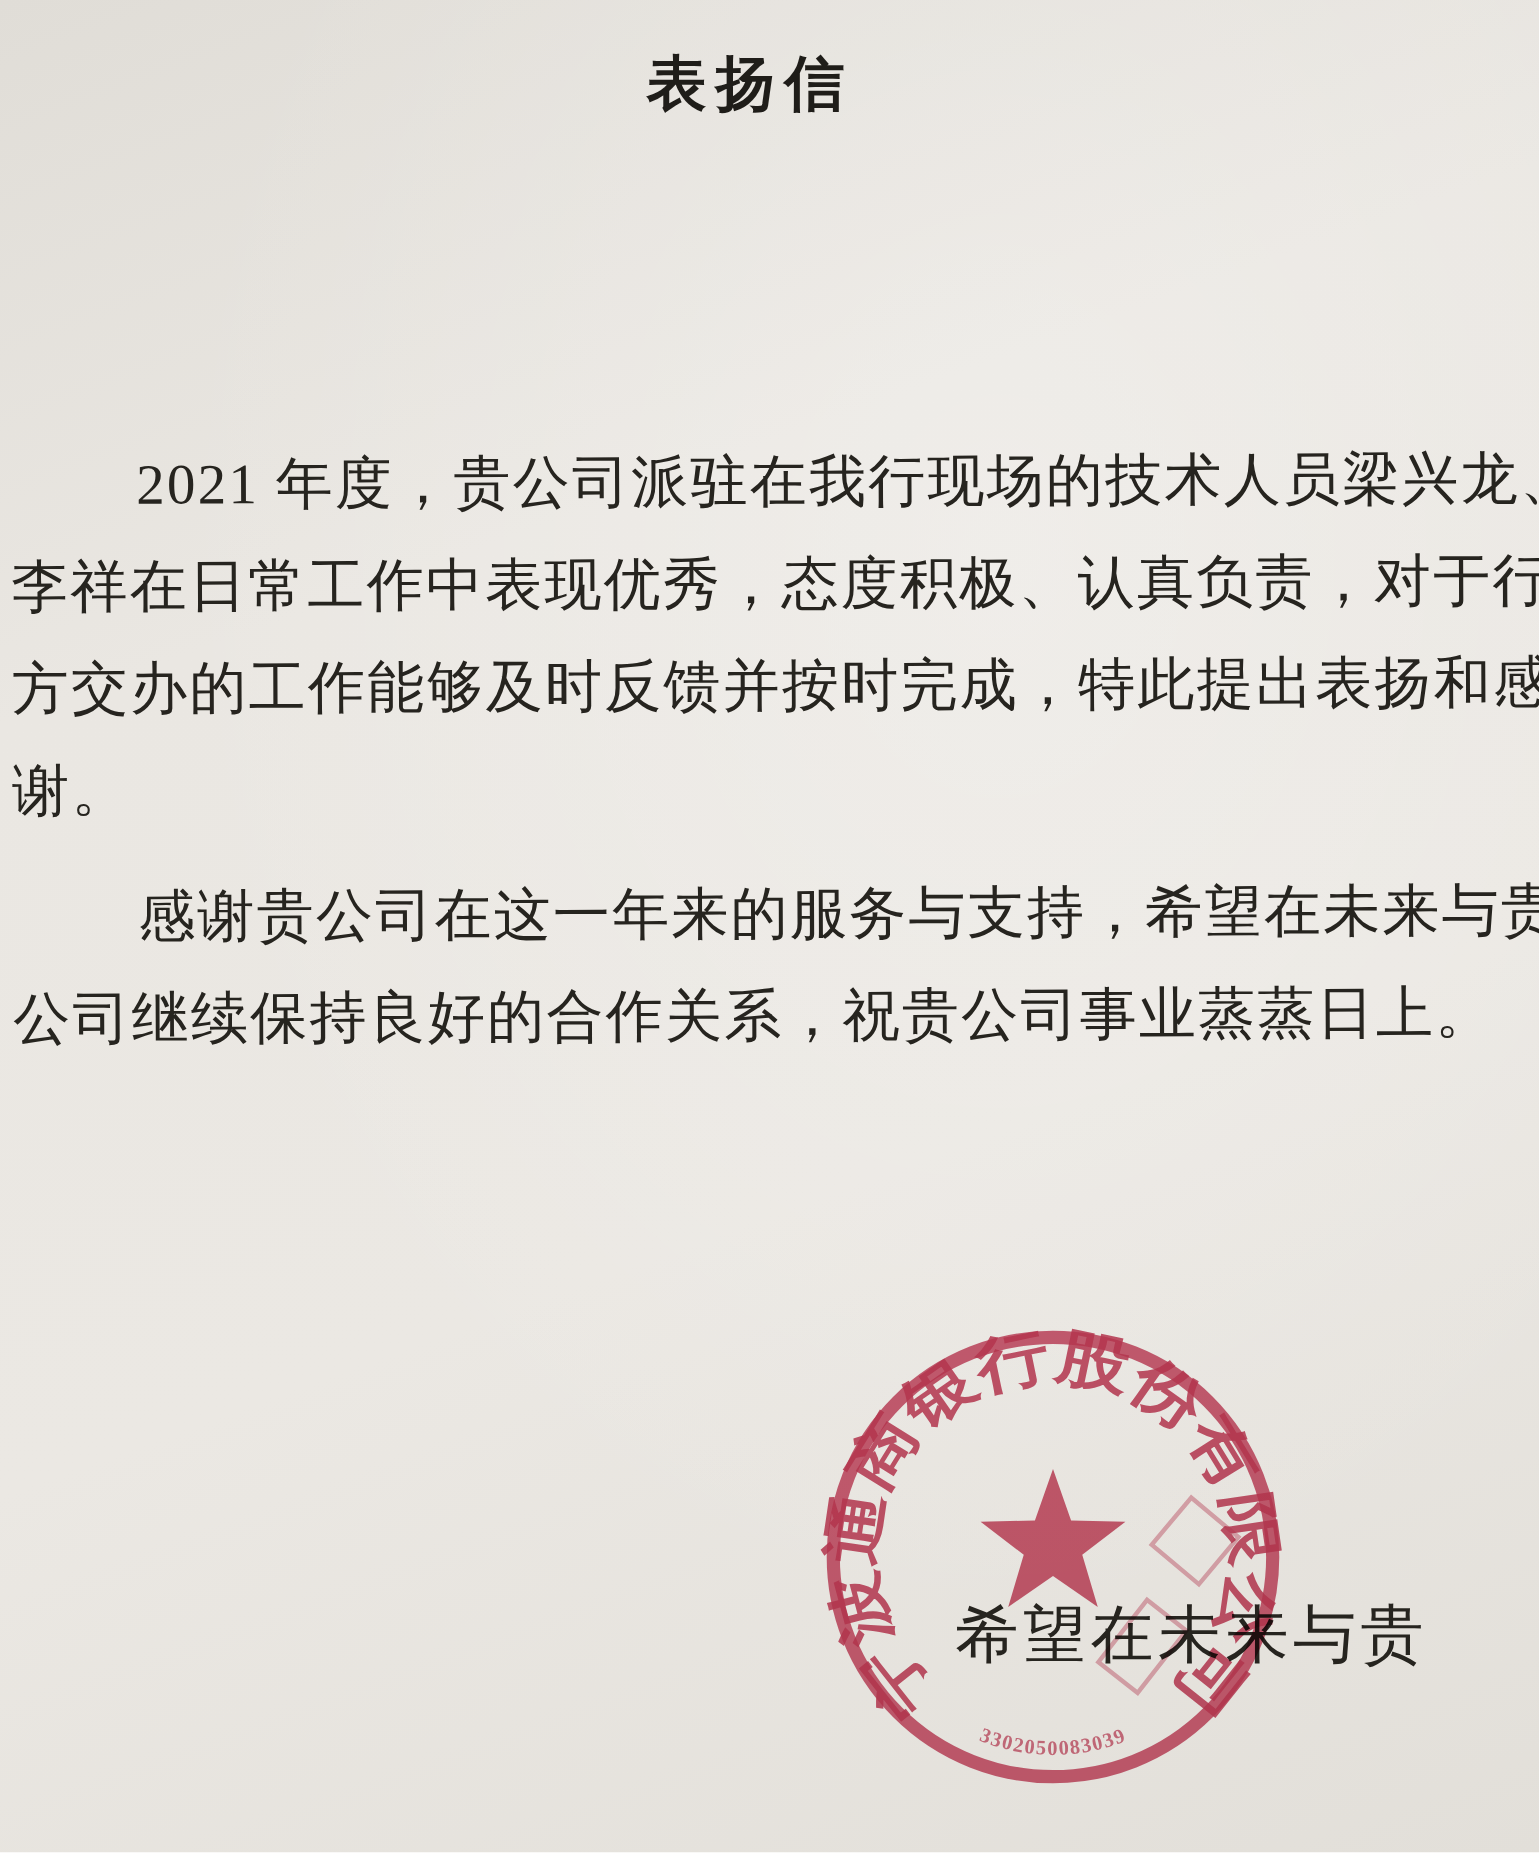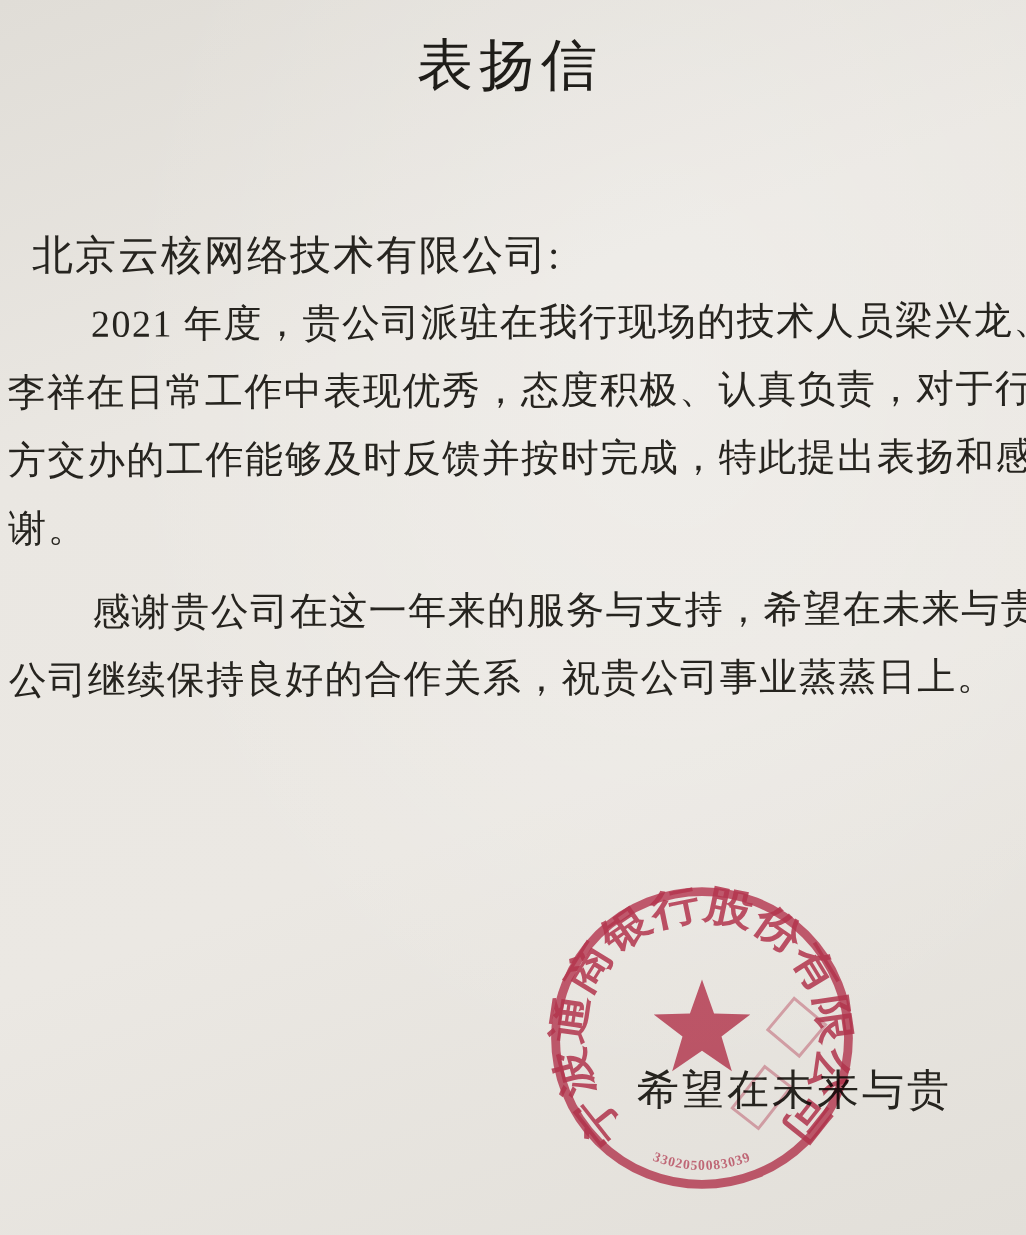--- a/index.html
+++ b/index.html
@@ -21,25 +21,24 @@
       linear-gradient(160deg, #e0ddd7 0%, #eae7e2 30%, #ebe8e3 62%, #e2dfd9 100%);
     color: #26241f;
     overflow: hidden;
   }
   .letter-title {
     position: absolute;
     top: 28px;
     left: 0;
     width: 1000px;
     text-align: center;
-    font-size: 56px;
-    font-weight: normal;
+    font-size: 40px;
+    font-weight: bold;
     letter-spacing: 6px;
     color: #1f1d19;
-    padding-left: 10px;
   }
   .recipient {
     position: absolute;
     top: 228px;
     left: 32px;
     font-size: 41px;
     letter-spacing: 2px;
     white-space: nowrap;
   }
   .letter-body {
@@ -100,21 +99,20 @@
     font-weight: bold;
   }
 </style>
 </head>
 <body>
 
 <div class="page">
 
   <div class="letter-title">表扬信</div>
 
-  <div class="recipient">北京云核网络技术有限公司:</div>
 
   <div class="letter-body">
     <div class="line indent">2021 年度，贵公司派驻在我行现场的技术人员梁兴龙、</div>
     <div class="line">李祥在日常工作中表现优秀，态度积极、认真负责，对于行</div>
     <div class="line">方交办的工作能够及时反馈并按时完成，特此提出表扬和感</div>
     <div class="line">谢。</div>
     <div class="line indent para-gap">感谢贵公司在这一年来的服务与支持，希望在未来与贵</div>
     <div class="line">公司继续保持良好的合作关系，祝贵公司事业蒸蒸日上。</div>
   </div>
 

